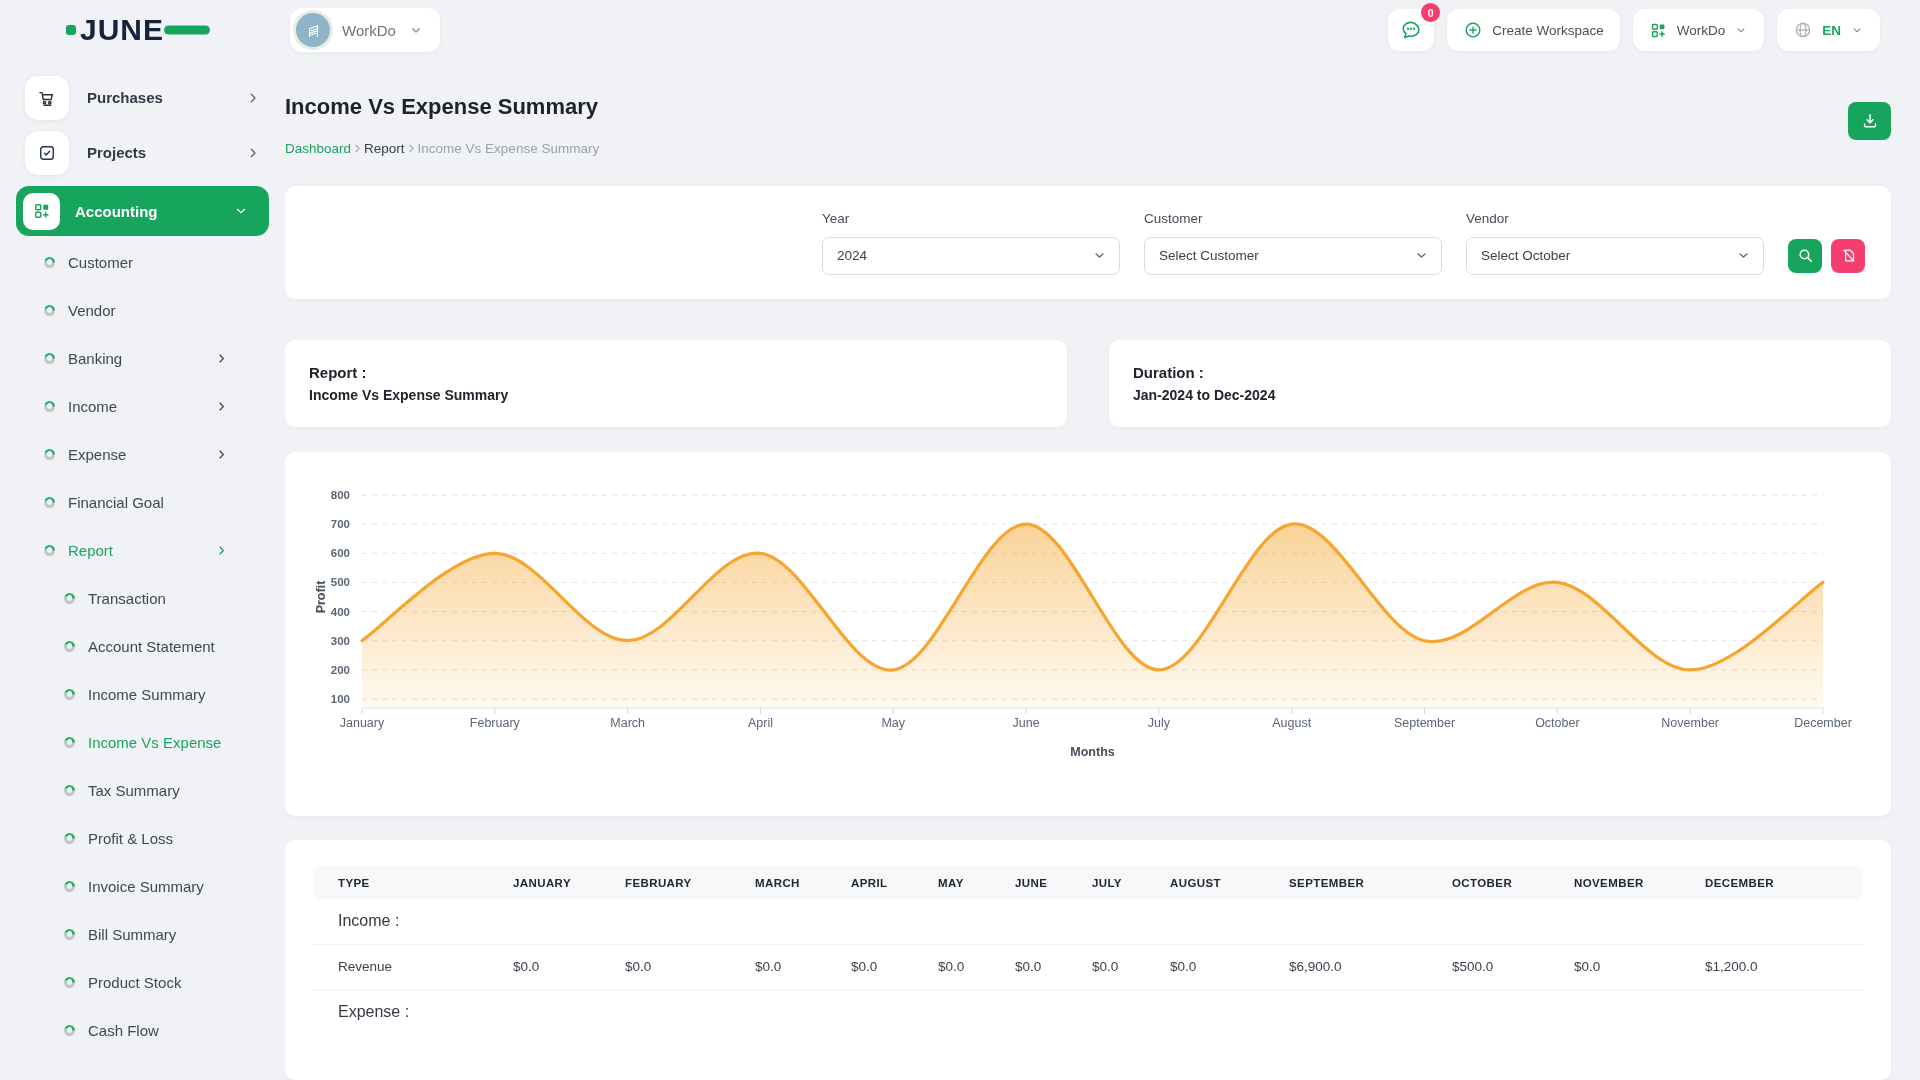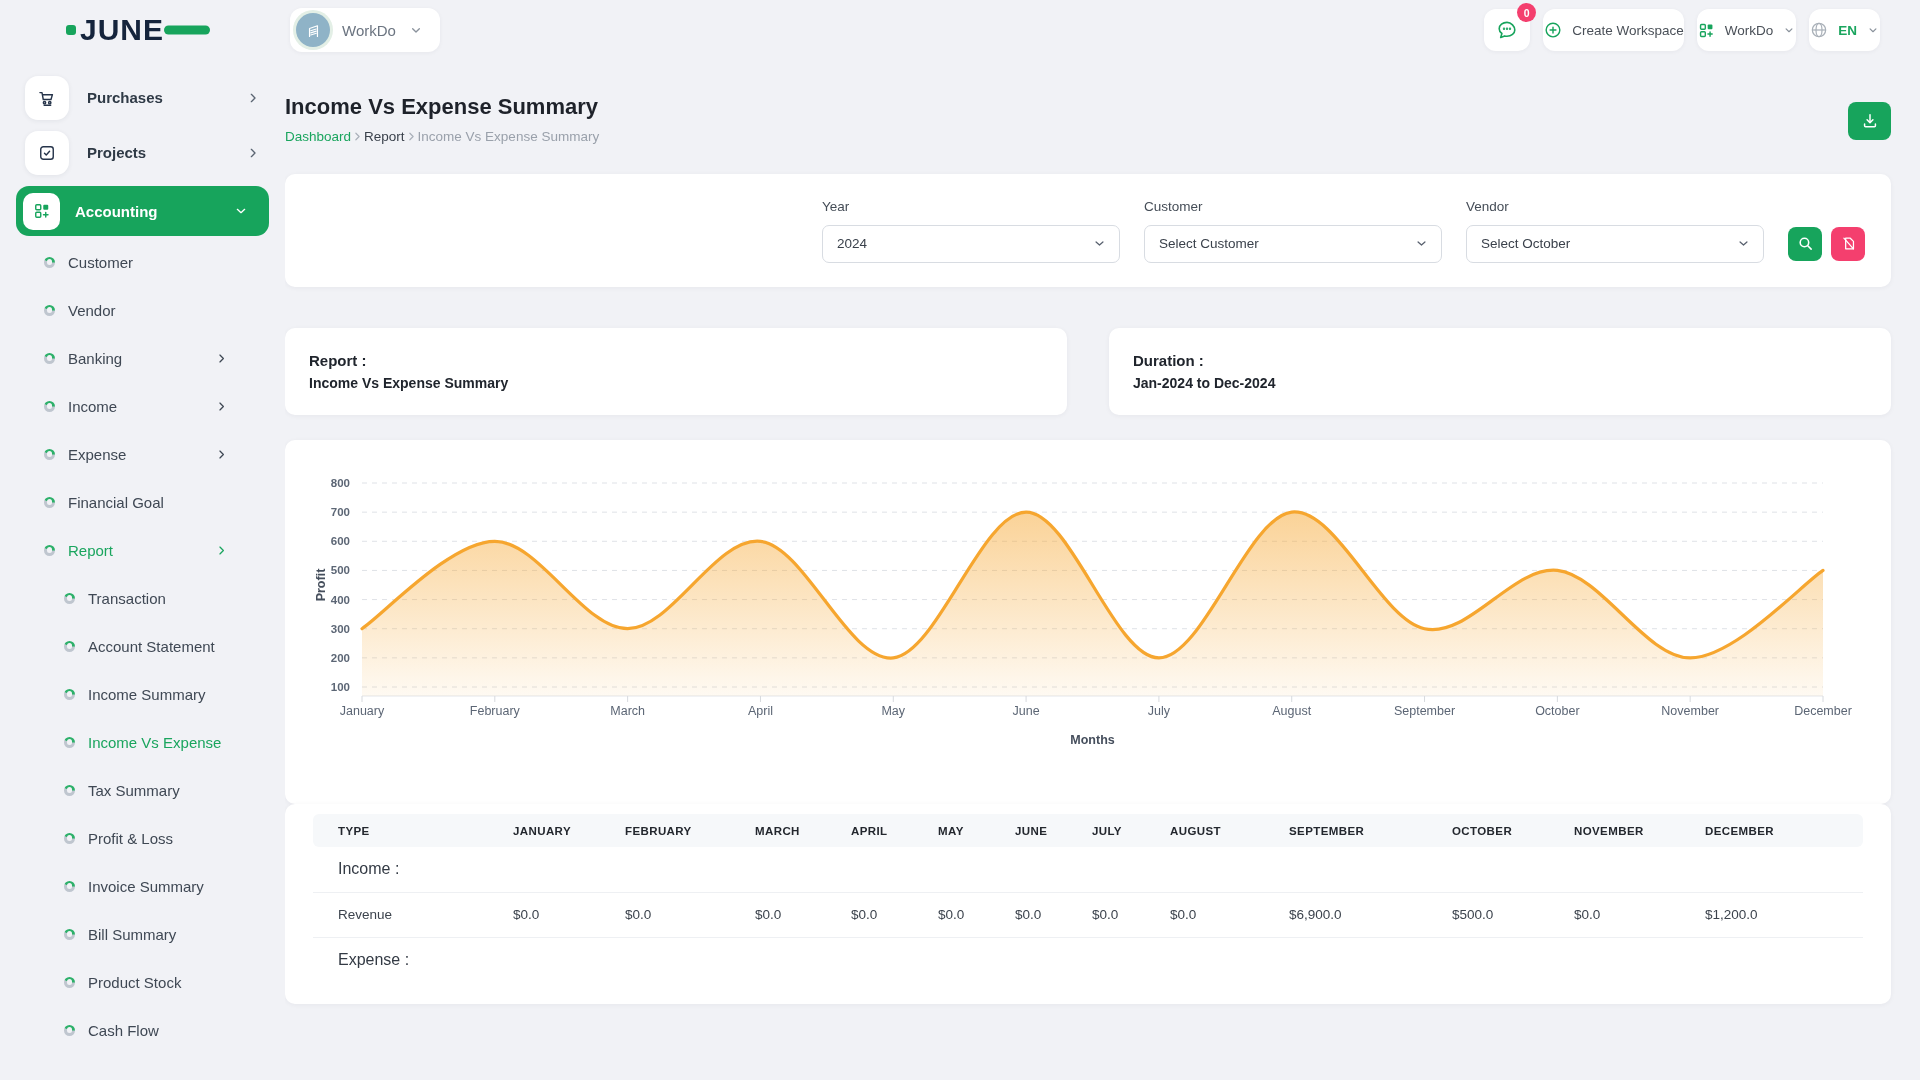--- a/index.html
+++ b/index.html
@@ -17,21 +17,21 @@
   
   .topbar{height:60px;display:flex;align-items:center;padding:0 40px 0 66px;}
   .logo{position:relative;display:flex;align-items:center;width:124px;flex:0 0 auto;}
   .logo-dot{width:10px;height:10px;border-radius:3px;background:var(--green);margin-right:4px;}
   .logo-text{font-size:30px;font-weight:800;letter-spacing:1px;color:#15243c;}
   .logo-dash{position:absolute;right:-20px;top:50%;transform:translateY(-50%);width:46px;height:9px;border-radius:5px;background:var(--green);}
   .ws-pill{margin-left:100px;height:44px;background:#fff;border-radius:12px;display:flex;align-items:center;gap:12px;padding:0 16px 0 6px;box-shadow:0 1px 4px rgba(30,40,60,.05);cursor:pointer;}
   .ws-avatar{width:34px;height:34px;border-radius:50%;background:#8fb3c7;display:flex;align-items:center;justify-content:center;box-shadow:0 0 0 3px #e3efe6;}
   .ws-name{font-size:15px;color:#6b7480;}
   .tb-right{margin-left:auto;display:flex;align-items:center;gap:13px;}
-  .tb-btn{height:42px;background:#fff;border:none;border-radius:12px;display:flex;align-items:center;gap:9px;padding:0 0;font-family:inherit;font-size:13.5px;color:#4a5058;box-shadow:0 1px 4px rgba(30,40,60,.05);cursor:pointer;}
+  .tb-btn{height:42px;background:#fff;border:none;border-radius:12px;display:flex;align-items:center;gap:9px;padding:0 16px;font-family:inherit;font-size:13.5px;color:#4a5058;box-shadow:0 1px 4px rgba(30,40,60,.05);cursor:pointer;}
   .tb-chat{width:46px;justify-content:center;position:relative;padding:0;}
   .badge{position:absolute;top:-6px;right:-6px;min-width:19px;height:19px;border-radius:50%;background:var(--pink);color:#fff;font-size:10.5px;font-weight:700;display:flex;align-items:center;justify-content:center;}
   .green-t{color:var(--green-text);font-weight:600;}
 
   
   .shell{display:flex;height:1020px;}
   .sidebar{width:285px;flex:0 0 auto;padding-top:10px;overflow:hidden;}
   .main{flex:1;padding:34px 29px 0 0;overflow:hidden;}
 
   
@@ -48,21 +48,21 @@
   .sub-item.lvl2{padding-left:64px;}
   .sub-item .lbl{margin-left:13px;}
   .sub-item .chev{margin-left:auto;width:15px;height:15px;}
   .sub-item.active{color:var(--green-text);}
   .donut{position:relative;width:11px;height:11px;border-radius:50%;background:conic-gradient(from -50deg,#2cb069 0 130deg,#bfc6cf 150deg 340deg,#2cb069 355deg 360deg);flex:0 0 auto;}
   .donut::after{content:"";position:absolute;inset:2.6px;border-radius:50%;background:var(--bg);}
 
   
   .page-head{display:flex;align-items:flex-start;}
   .page-title{font-size:22px;font-weight:700;color:#1e222a;line-height:26px;}
-  .breadcrumb{margin-top:9px;display:flex;align-items:center;gap:0;font-size:13.5px;}
+  .breadcrumb{margin-top:21px;display:flex;align-items:center;gap:0;font-size:13.5px;}
   .bc-link{color:var(--green-text);cursor:pointer;}
   .bc-mid{color:#3a414b;cursor:pointer;}
   .bc-cur{color:var(--muted);}
   .bc-sep{width:13px;height:13px;stroke:#aab0b9;stroke-width:2.2;fill:none;stroke-linecap:round;stroke-linejoin:round;}
   .dl-btn{margin-left:auto;margin-top:8px;width:43px;height:38px;border:none;border-radius:8px;background:var(--green);display:flex;align-items:center;justify-content:center;cursor:pointer;}
 
   
   .card{background:var(--card);border-radius:10px;box-shadow:0 1px 5px rgba(30,40,60,.05);}
 
   .filter-card{margin-top:30px;height:113px;display:flex;align-items:center;padding:0 26px;}
@@ -82,21 +82,21 @@
   .info-value{margin-top:6px;font-size:14px;font-weight:700;color:#20252d;}
 
   .chart-card{margin-top:25px;height:364px;padding:16px 22px 0;}
   .grid-l{stroke:#dfe2e7;stroke-dasharray:5 5;}
   .axis-l{stroke:#e3e6ea;}
   .tick-l{stroke:#d7dade;}
   .ytick{font-size:11.5px;font-weight:600;fill:#5c6675;}
   .xtick{font-size:12.5px;fill:#5c6675;}
   .ax-label{font-size:12.5px;font-weight:700;fill:#454e5c;}
 
-  .table-card{padding:10px 28px 0;height:200px;}
+  .table-card{margin-top:24px;padding:26px 28px 0;height:240px;}
   table{width:100%;border-collapse:collapse;table-layout:fixed;}
   thead th{background:#f6f8fa;height:33px;font-size:11.5px;font-weight:700;letter-spacing:.4px;color:#23272e;text-align:left;}
   thead th:first-child{padding-left:25px;border-radius:6px 0 0 6px;}
   thead th:last-child{border-radius:0 6px 6px 0;}
   tbody td{height:45px;font-size:13.5px;color:#3c434d;border-top:1px solid var(--line);}
   tbody tr:first-child td{border-top:none;}
   tbody td:first-child{padding-left:25px;}
   tr.group td{font-size:16px;color:#333a44;}
 </style>
 </head>

